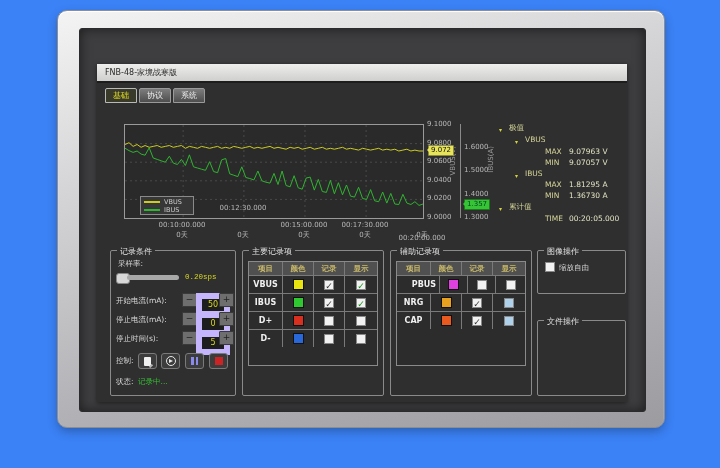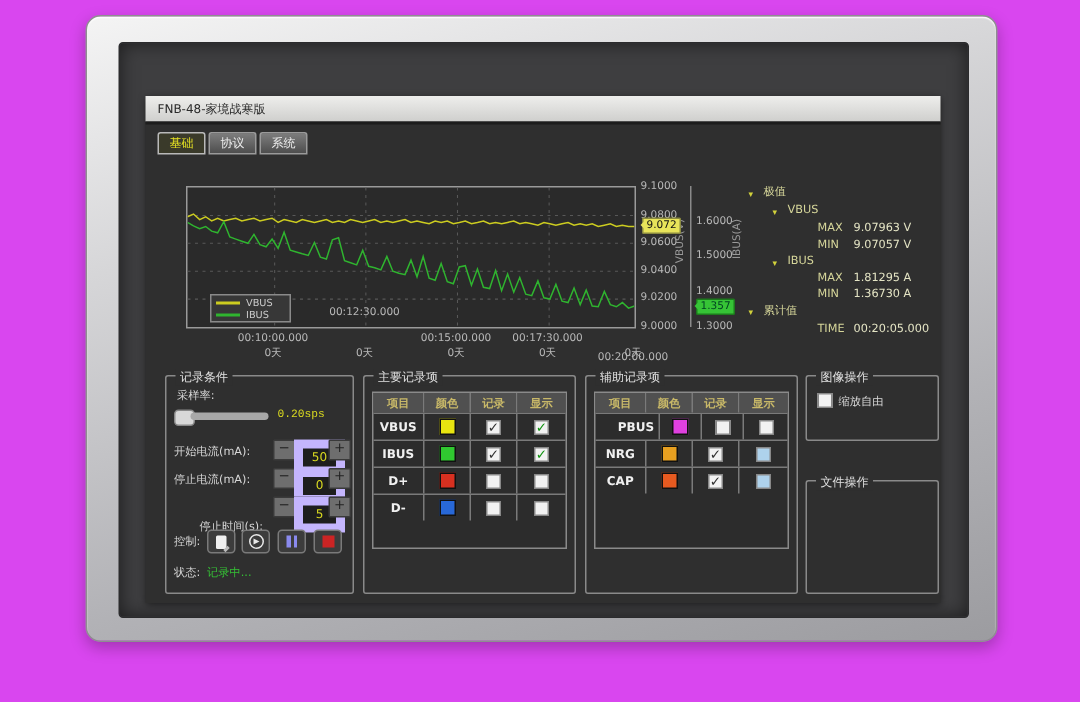--- a/index.html
+++ b/index.html
@@ -1,16 +1,16 @@
 <!DOCTYPE html>
 <html><head>
 <meta charset="utf-8">
 <style>
   html,body{margin:0;padding:0;background:#ffffff;font-family:"DejaVu Sans","Liberation Sans",sans-serif;}
-  .stage{position:relative;width:720px;height:468px;background:#d946ef;overflow:hidden;}
+  .stage{position:relative;width:720px;height:468px;background:#3b82f6;overflow:hidden;}
   .abs{position:absolute;}
   
   .monitor{left:57px;top:10px;width:606px;height:416px;border-radius:10px;
     background:linear-gradient(165deg,#f4f4f4 0%,#d6d6d8 30%,#b2b2b6 70%,#9c9ca0 100%);
     border:1px solid #8e8e90;box-shadow:0 4px 10px rgba(0,0,0,.25), inset 0 1px 1px #fff;}
   .screen{left:21px;top:17px;width:565px;height:382px;background:#3e3e40;border-radius:3px;
     border:1px solid #2b2b2d;box-shadow:inset 0 0 12px rgba(0,0,0,.55);}
   
   .app{left:17px;top:35px;width:530px;height:338px;background:#2f2f2f;box-shadow:0 1px 5px rgba(0,0,0,.55);font-size:8px;color:#ddd;}
   .titlebar{left:0;top:0;width:530px;height:17px;background:linear-gradient(#eeeeec,#cfcfcd);border-bottom:2px solid #1d1d1d;}
@@ -173,21 +173,21 @@
           <span class="abs lbl" style="left:5px;top:45px;">开始电流(mA):</span>
           <div class="abs spin-btn" style="left:71px;top:42px;">−</div>
           <div class="abs spin-val" style="left:85px;top:42px;">50</div>
           <div class="abs spin-btn" style="left:108px;top:42px;">+</div>
 
           <span class="abs lbl" style="left:5px;top:64px;">停止电流(mA):</span>
           <div class="abs spin-btn" style="left:71px;top:61px;">−</div>
           <div class="abs spin-val" style="left:85px;top:61px;">0</div>
           <div class="abs spin-btn" style="left:108px;top:61px;">+</div>
 
-          <span class="abs lbl" style="left:22px;top:83px;margin-top:12px;">停止时间(s):</span>
+          <span class="abs lbl" style="left:5px;top:83px;">停止时间(s):</span>
           <div class="abs spin-btn" style="left:71px;top:80px;">−</div>
           <div class="abs spin-val" style="left:85px;top:80px;">5</div>
           <div class="abs spin-btn" style="left:108px;top:80px;">+</div>
 
           <span class="abs lbl" style="left:5px;top:105px;">控制:</span>
           <div class="abs ctl-btn" style="left:27px;top:102px;">
               <span class="ic-doc"></span>
             </div>
           <div class="abs ctl-btn" style="left:50px;top:102px;">
               <span class="ic-play"></span>

